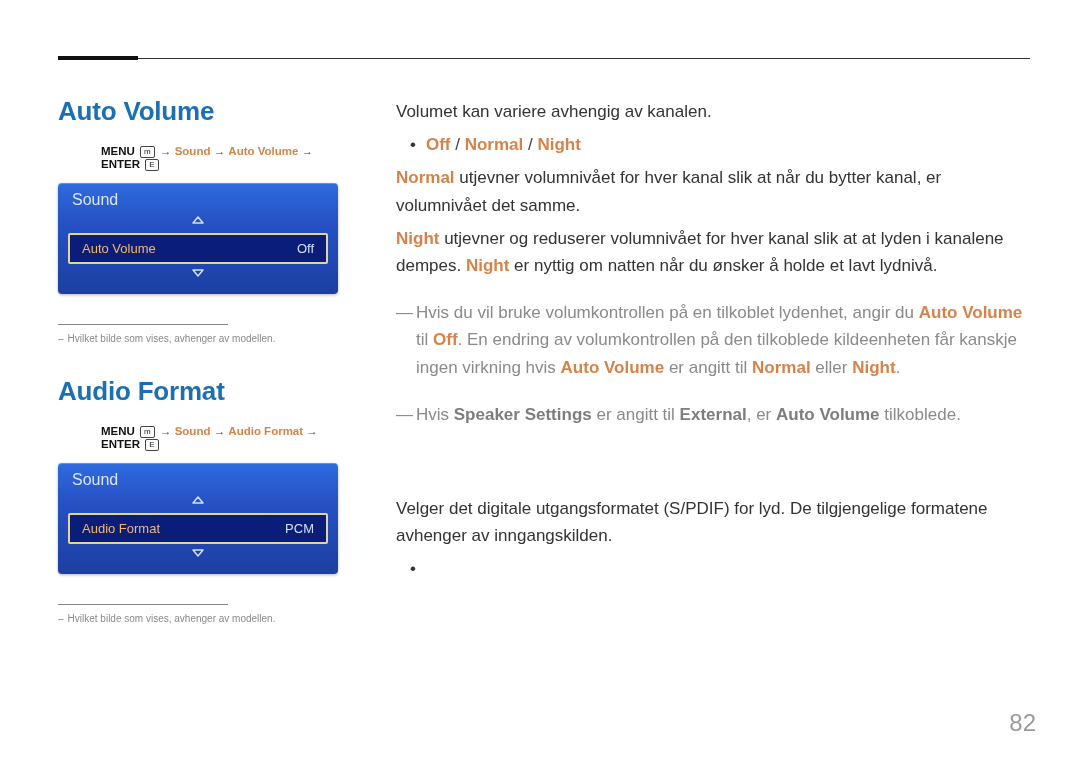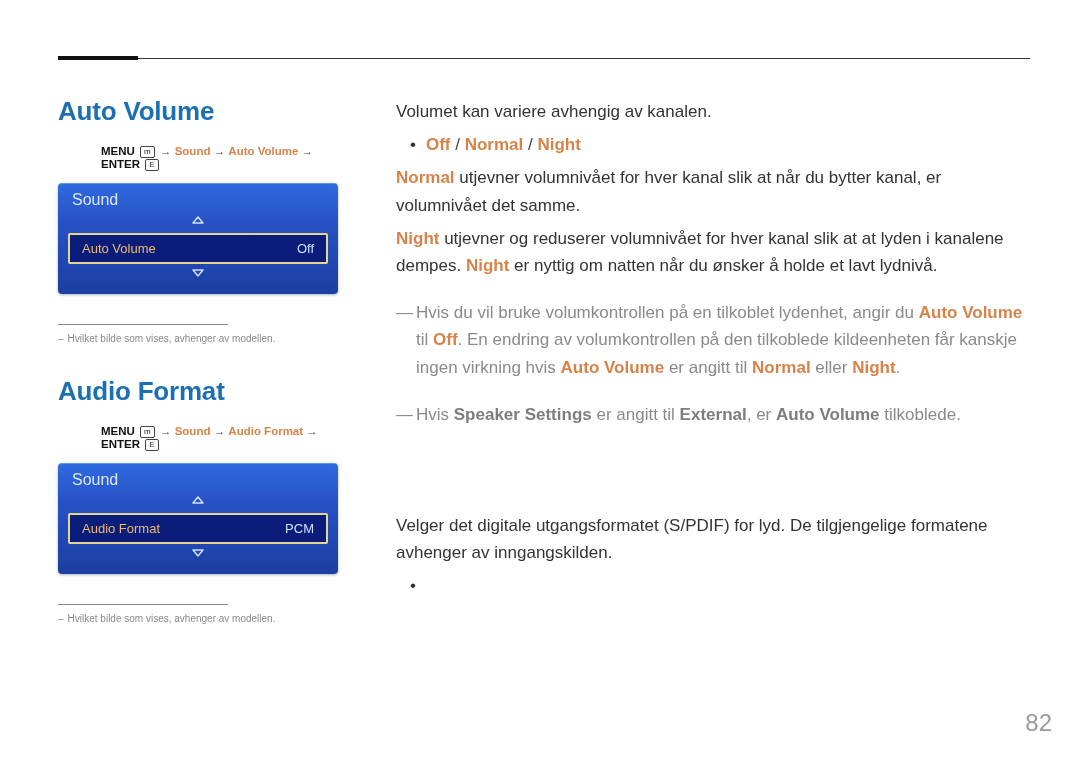--- a/index.html
+++ b/index.html
@@ -150,21 +150,21 @@
     position: absolute;
     left: 0;
     top: 0;
     color: var(--soft-grey);
   }
   .note-line .accent-g { color: var(--accent-orange); font-weight: 600; }
   .note-line .bg { font-weight: 700; color: #7d7d7d; text-align: center; }
 
   .page-num {
     position: absolute;
-    right: 28px;
+    right: 44px;
     bottom: 26px;
     font-size: 24px;
     color: #9a9a9a;
     font-weight: 300;
   }
 </style>
 </head>
 <body>
 
 <div class="page">
@@ -274,21 +274,21 @@
           <span class="accent">Night</span><span> utjevner og reduserer volumnivået for hver kanal slik at at lyden i kanalene dempes. </span><span class="accent">Night</span><span> er nyttig om natten når du ønsker å holde et lavt lydnivå.</span>
         </p>
         <div class="note-line">
           <span>Hvis du vil bruke volumkontrollen på en tilkoblet lydenhet, angir du </span><span class="accent-g">Auto Volume</span><span> til </span><span class="accent-g">Off</span><span>. En endring av volumkontrollen på den tilkoblede kildeenheten får kanskje ingen virkning hvis </span><span class="accent-g">Auto Volume</span><span> er angitt til </span><span class="accent-g">Normal</span><span> eller </span><span class="accent-g">Night</span><span>.</span>
         </div>
         <div class="note-line">
           <span>Hvis </span><span class="bg">Speaker Settings</span><span> er angitt til </span><span class="bg">External</span><span>, er </span><span class="bg">Auto Volume</span><span> tilkoblede.</span>
         </div>
       </div>
 
-      <div style="margin-top:84px;">
+      <div style="margin-top:67px;">
         <p>Velger det digitale utgangsformatet (S/PDIF) for lyd. De tilgjengelige formatene avhenger av inngangskilden.</p>
         <div class="bullet-row">
           <span class="bullet-dot">•</span>
         </div>
       </div>
     </div>
   </div>
 </div>
 
 <div class="page-num">82</div>

